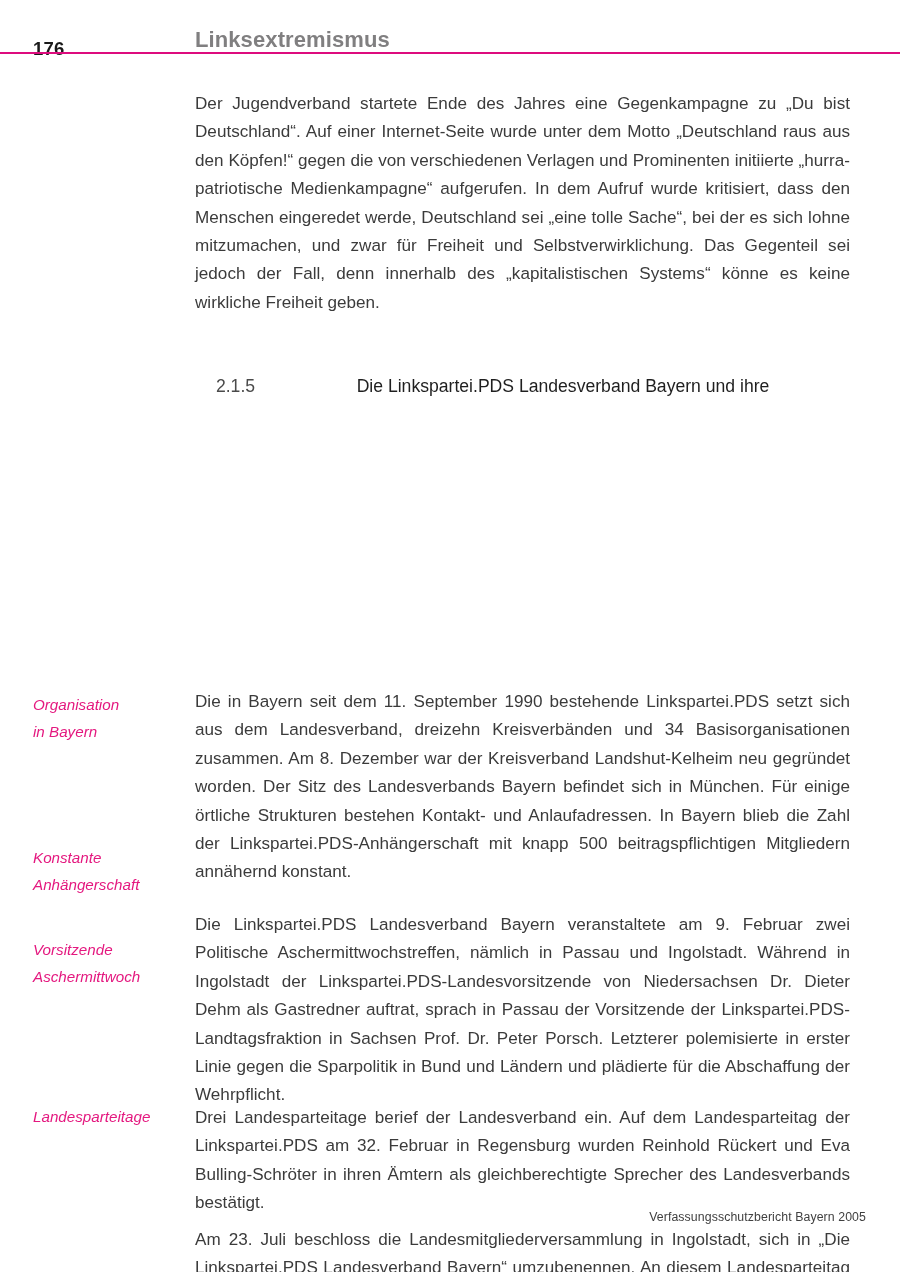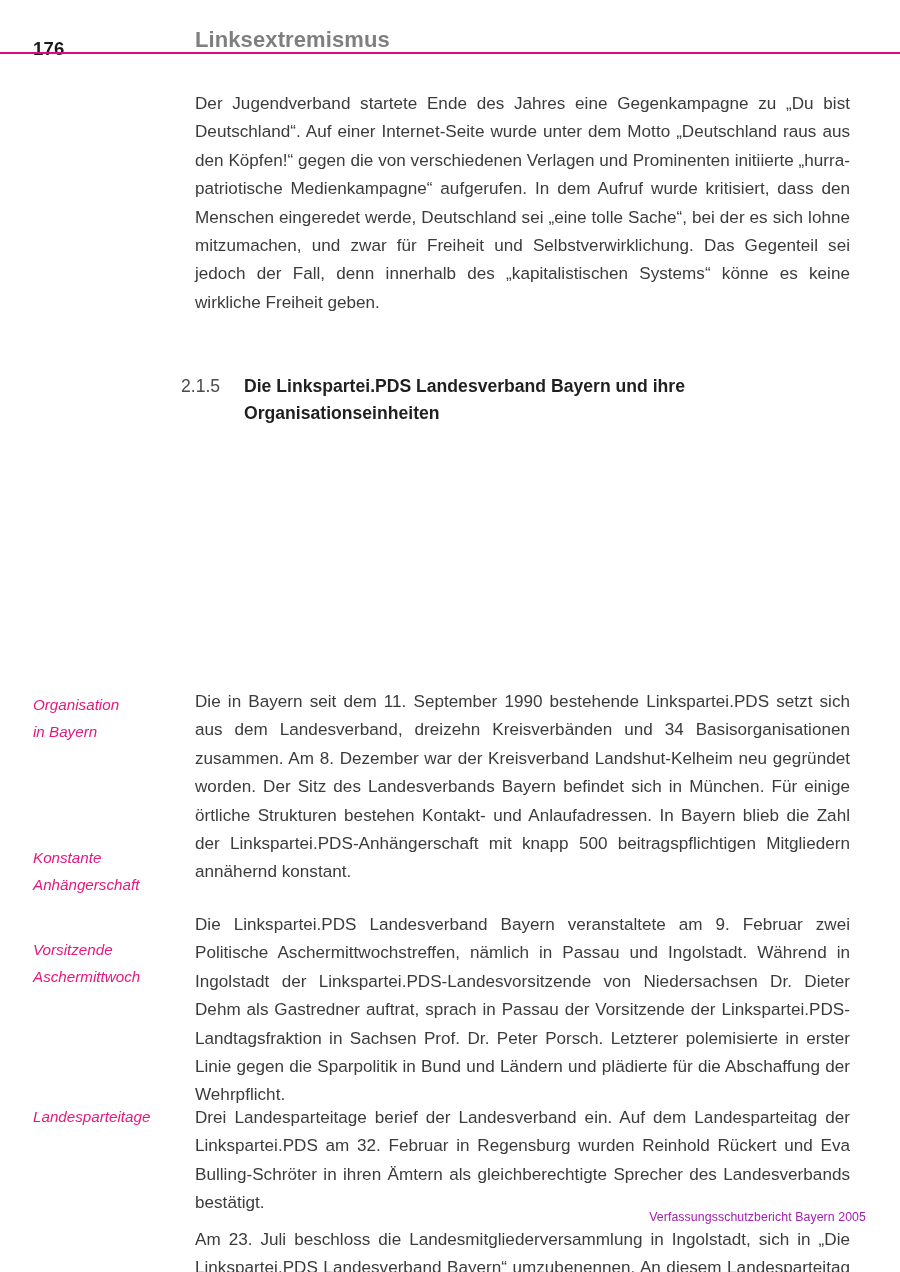--- a/index.html
+++ b/index.html
@@ -97,51 +97,52 @@
     color: #3b3b3b;
     text-align: justify;
     text-justify: inter-word;
     hyphens: manual;
     letter-spacing: 0.02px;
   }
 
   
   .section-heading {
     position: absolute;
-    left: 181px;
+    left: 204px;
     width: 655px;
     display: flex;
     align-items: flex-start;
+    text-align: center;
   }
   .sh-number {
     font-size: 17.6px;
     line-height: 27px;
     color: #4a4a4a;
     flex: 0 0 auto;
     width: 63px;
     font-weight: normal;
   }
   .sh-text {
     font-size: 17.6px;
     line-height: 27px;
-    font-weight: bold;
+    font-weight: normal;
     color: #1f1f1f;
     flex: 1 1 auto;
   }
   .sh-text span { display: block; }
 
   
   .footer {
     position: absolute;
     left: 0;
     top: 1210px;
     width: 866px;
     text-align: right;
     font-size: 12.3px;
-    color: #a21caf;
+    color: #404040;
     letter-spacing: 0.1px;
   }
 </style>
 </head>
 <body>
 
 <div class="page">
 
   <div class="header">
     <div class="header-folio">176</div>
@@ -154,21 +155,20 @@
     <div class="block" style="height:250px;">
       <div class="body-col" style="top:0;">
         <p class="para">Der Jugendverband startete Ende des Jahres eine Gegenkampagne zu „Du bist Deutschland“. Auf einer Internet-Seite wurde unter dem Motto „Deutschland raus aus den Köpfen!“ gegen die von verschiedenen Ver­lagen und Prominenten initiierte „hurra-patriotische Medienkampagne“ aufgerufen. In dem Aufruf wurde kritisiert, dass den Menschen eingeredet werde, Deutschland sei „eine tolle Sache“, bei der es sich lohne mit­zumachen, und zwar für Freiheit und Selbstverwirklichung. Das Gegen­teil sei jedoch der Fall, denn innerhalb des „kapitalistischen Systems“ könne es keine wirkliche Freiheit geben.</p>
       </div>
     </div>
 
     <div class="section-heading" style="top:283px;">
       <div class="sh-number">2.1.5</div>
       <div class="sh-text">
         <span>Die Linkspartei.PDS Landesverband Bayern und ihre</span>
-        <span>Organisationseinheiten</span>
       </div>
     </div>
 
     <div class="block">
       <div class="marginalia" style="top:352px;">
         <span>Organisation</span>
         <span>in Bayern</span>
       </div>
       <div class="marginalia" style="top:505px;">
         <span>Konstante</span>

